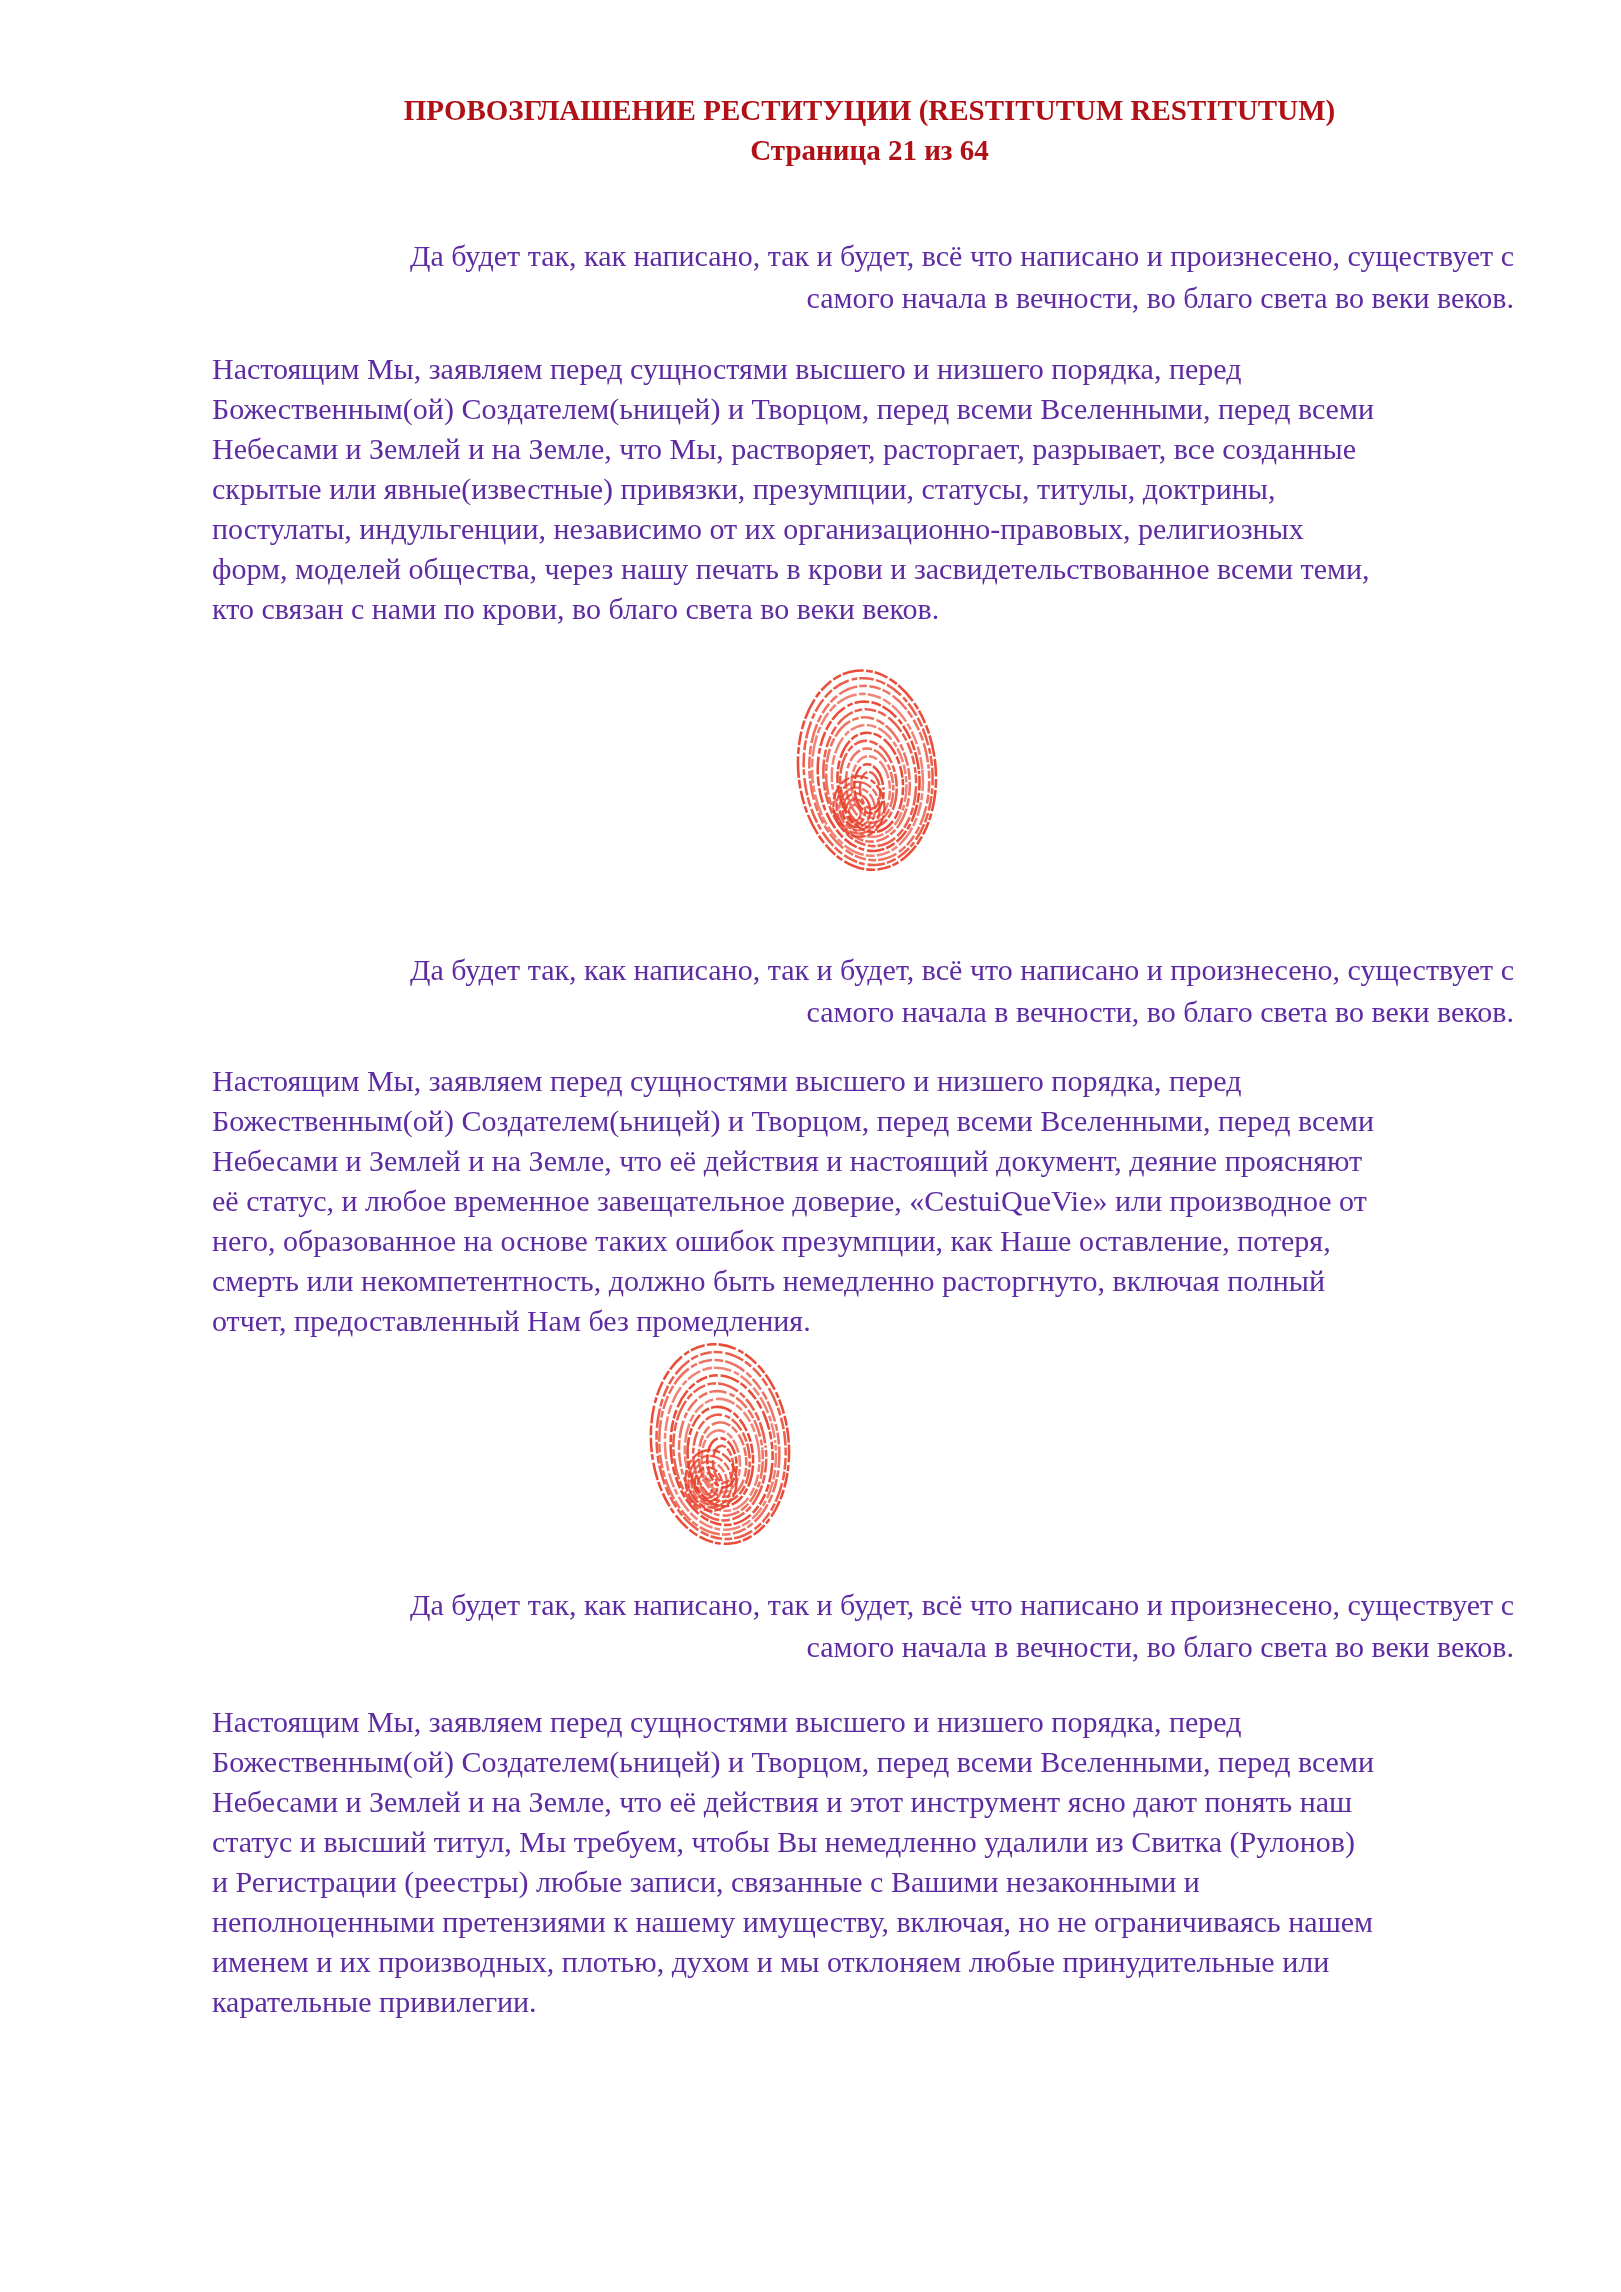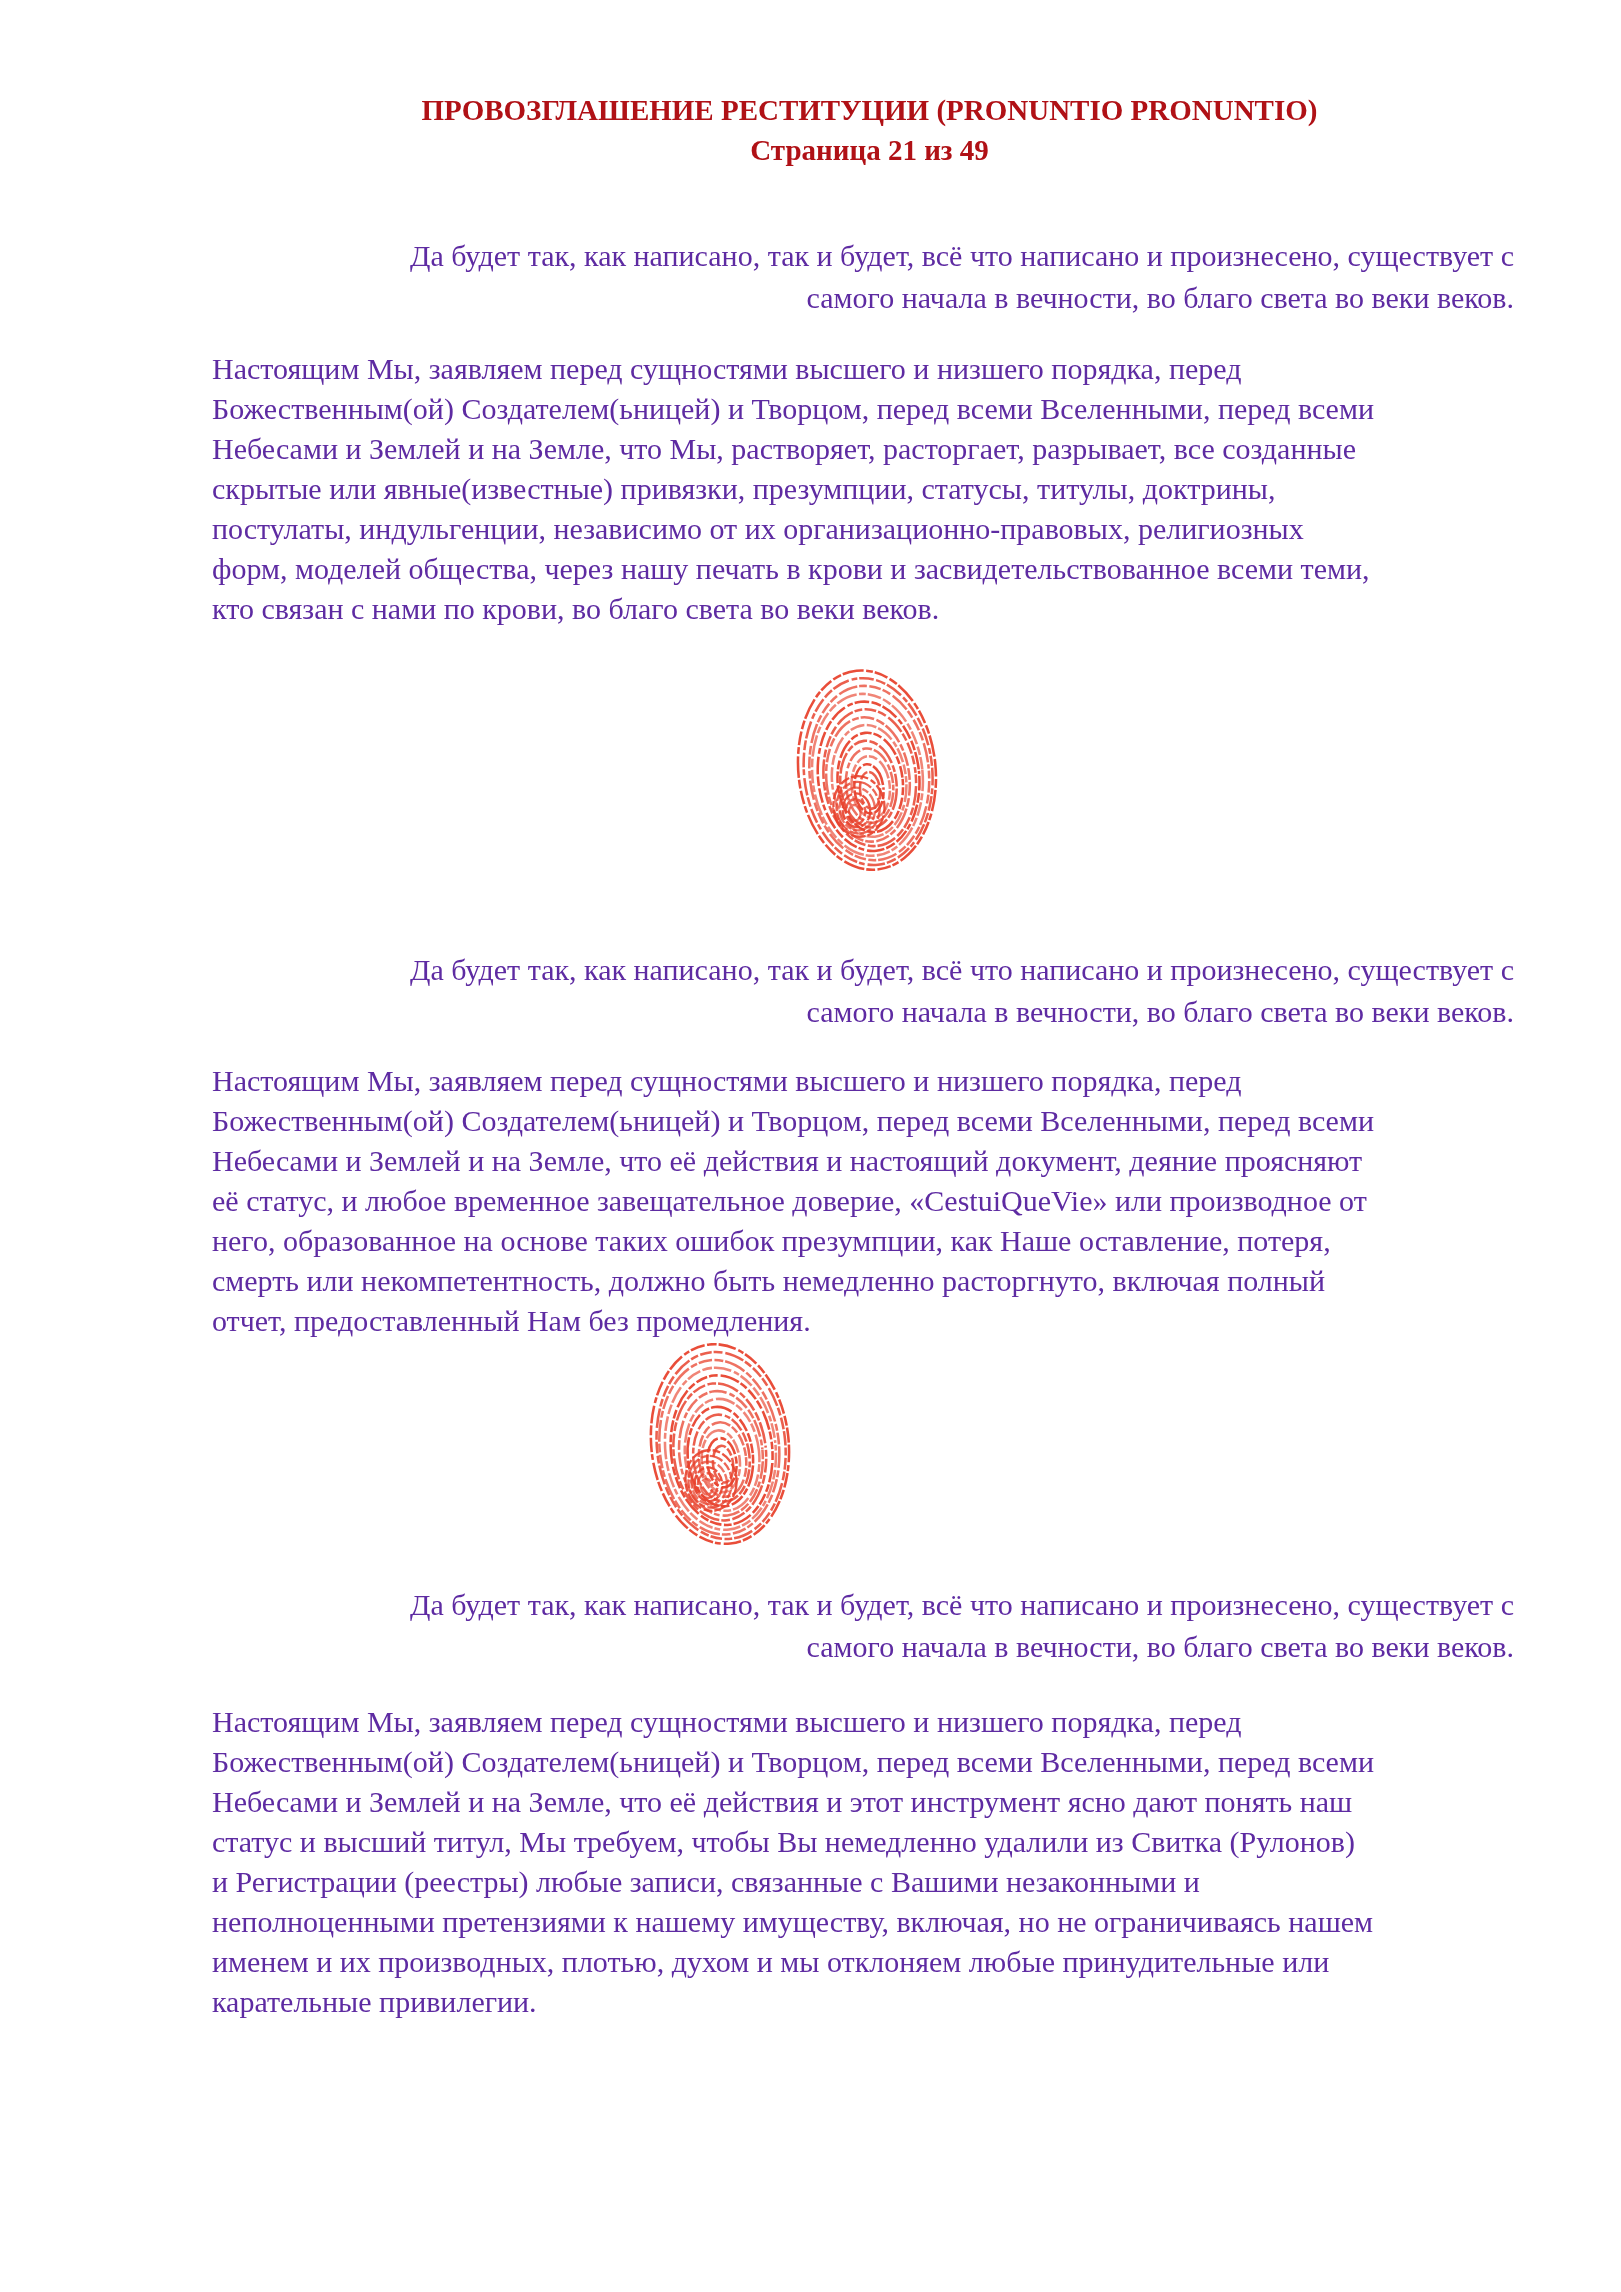--- a/index.html
+++ b/index.html
@@ -37,22 +37,22 @@
   #fp2{left:645px;top:1343px;width:149px;height:211px;}
   #b3{top:1584px;}
   #d3{top:1702px;}
 </style>
 </head>
 <body>
 
 <div class="page">
 
   <div class="header" style="color: rgb(176, 17, 22);">
-    <div>ПРОВОЗГЛАШЕНИЕ РЕСТИТУЦИИ (PRONUNTIO PRONUNTIO)</div>
-    <div>Страница 21 из 49</div>
+    <div>ПРОВОЗГЛАШЕНИЕ РЕСТИТУЦИИ (RESTITUTUM RESTITUTUM)</div>
+    <div>Страница 21 из 64</div>
   </div>
 
   <div class="blessing" id="b1" style="color: rgb(94, 43, 162);">Да будет так, как написано, так и будет, всё что написано и произнесено, существует с
 самого начала в вечности, во благо света во веки веков.</div>
 
   <div class="decl" id="d1" style="color: rgb(94, 43, 162);">Настоящим Мы, заявляем перед сущностями высшего и низшего порядка, перед
 Божественным(ой) Создателем(ьницей) и Творцом, перед всеми Вселенными, перед всеми
 Небесами и Землей и на Земле, что Мы, растворяет, расторгает, разрывает, все созданные
 скрытые или явные(известные) привязки, презумпции, статусы, титулы, доктрины,
 постулаты, индульгенции, независимо от их организационно-правовых, религиозных

